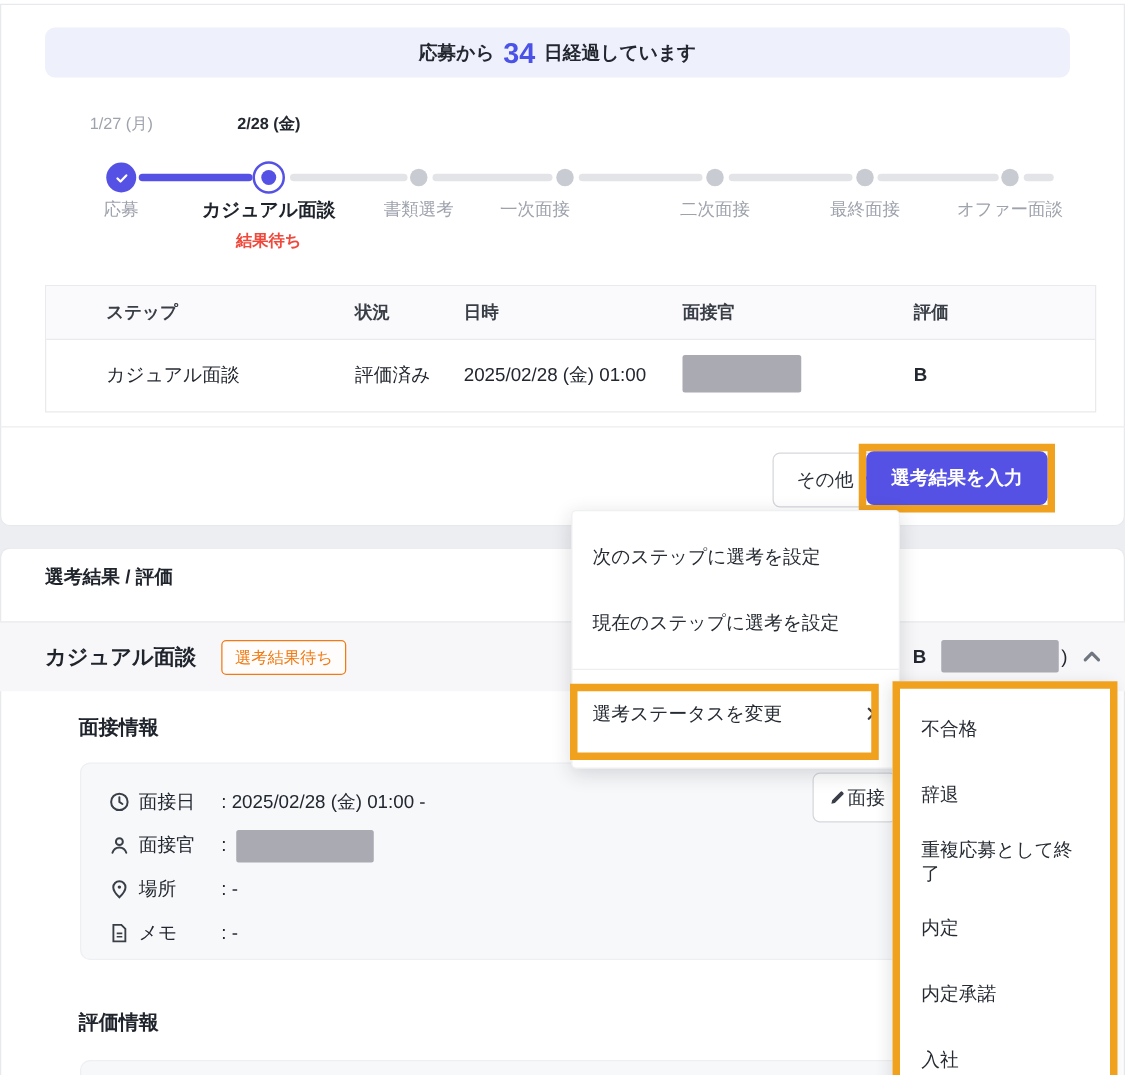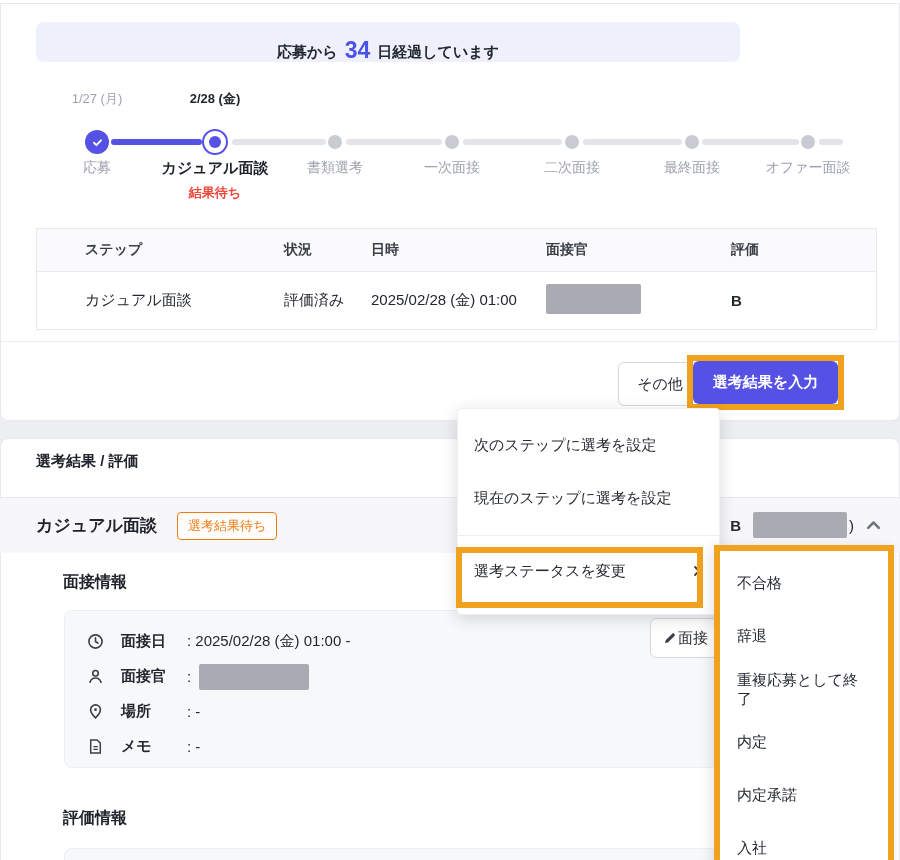--- a/index.html
+++ b/index.html
@@ -6,22 +6,22 @@
   body{width:900px;height:860px;position:relative;overflow:hidden;background:#fff;
        font-family:"Liberation Sans","DejaVu Sans",sans-serif;color:#23272F;}
   .abs{position:absolute}
   
   .gap-strip{left:0;top:408px;width:900px;height:40px;background:#EDEEF2;z-index:0}
   .card1-shell{left:0;top:3px;width:898px;height:416px;background:#fff;border:1px solid #E8E9ED;
                border-radius:0 0 8px 8px;z-index:1}
   .card2-shell{left:0;top:438px;width:898px;height:422px;background:#fff;border:1px solid #E8E9ED;
                border-bottom:none;border-radius:8px 8px 0 0;z-index:1}
   
-  .banner{left:36px;top:22px;width:704px;height:40px;background:#EEF0FC;border-radius:8px;
-          display:flex;align-items:flex-end;justify-content:center;gap:7px;
+  .banner{left:36px;top:22px;width:820px;height:40px;background:#EEF0FC;border-radius:8px;
+          display:flex;align-items:center;justify-content:center;gap:7px;
           font-size:15px;font-weight:600;color:#23272F;z-index:2}
   .banner .days{font-size:23px;font-weight:700;color:#4A52E8;line-height:1}
   
   .date-label{top:90px;transform:translateX(-50%);font-size:13px;color:#9EA2AC;white-space:nowrap;z-index:2}
   .date-label.current{color:#23272F;font-weight:700}
   
   .connector{top:139px;height:6px;border-radius:3px;background:#E3E4E8;z-index:2}
   .connector.done{background:#5551E4}
   .node-done{left:85px;top:130px;width:24px;height:24px;border-radius:50%;background:#5551E4;
              display:flex;align-items:center;justify-content:center;z-index:3}
@@ -60,21 +60,21 @@
   .rating-group .val{font-weight:700}
   .rating-group .blk{width:94px;height:26px;margin-left:12px}
   .rating-group .par{margin-left:2px}
   .collapse-toggle{margin-left:11px;display:flex;align-items:center;cursor:pointer}
   
   .sub-title{left:63px;font-size:16px;font-weight:700;color:#20242C;z-index:2}
   .info-card{left:64px;top:610px;width:772px;height:158px;background:#F7F8FA;border:1px solid #EEEFF2;
              border-radius:8px;box-sizing:border-box;padding-top:13px;z-index:2}
   .info-row{height:35px;display:flex;align-items:center;padding-left:22px;font-size:15px;color:#23272F}
   .info-row svg{flex:none}
-  .info-label{font-weight:700;margin-left:17px;width:66px}
+  .info-label{font-weight:400;margin-left:7px;width:66px}
   .info-redacted{width:110px;height:26px;margin-left:8px}
   .edit-btn{left:650px;top:618px;width:68px;height:40px;box-sizing:border-box;background:#fff;border:1px solid #D5D7DD;
             border-radius:6px;display:flex;align-items:center;padding-left:12px;gap:1px;font-size:15px;color:#2A2F37;
             overflow:hidden;white-space:nowrap;z-index:2;cursor:pointer}
   .eval-stub{left:64px;top:848px;width:772px;height:40px;background:#F7F8FA;border:1px solid #EEEFF2;border-radius:8px;z-index:2}
   
   .dropdown-menu{left:457px;top:408px;width:263px;box-sizing:border-box;background:#fff;border:1px solid #EFF0F2;
                  border-radius:4px;box-shadow:0 4px 16px rgba(25,30,40,.16);padding:10px 0 8px;z-index:40}
   .menu-item{height:53px;display:flex;align-items:center;padding:0 16px;font-size:15px;color:#262B33;cursor:pointer}
   .menu-item.last{height:70px}
@@ -122,21 +122,21 @@
 <div class="abs node-todo" style="left:328px"></div>
 <div class="abs node-todo" style="left:445px"></div>
 <div class="abs node-todo" style="left:565px"></div>
 <div class="abs node-todo" style="left:685px"></div>
 <div class="abs node-todo" style="left:801px"></div>
 
 <div class="abs step-label" style="left:97px">応募</div>
 <div class="abs step-label current" style="left:215px">カジュアル面談</div>
 <div class="abs step-note" style="left:215px">結果待ち</div>
 <div class="abs step-label" style="left:335px">書類選考</div>
-<div class="abs step-label" style="left:452px">一次面接</div>
+<div class="abs step-label" style="left:428px">一次面接</div>
 <div class="abs step-label" style="left:572px">二次面接</div>
 <div class="abs step-label" style="left:692px">最終面接</div>
 <div class="abs step-label" style="left:808px">オファー面談</div>
 
 <div class="abs steps-table">
   <div class="t-grid thead">
     <span>ステップ</span>
     <span>状況</span>
     <span>日時</span>
     <span>面接官</span>

